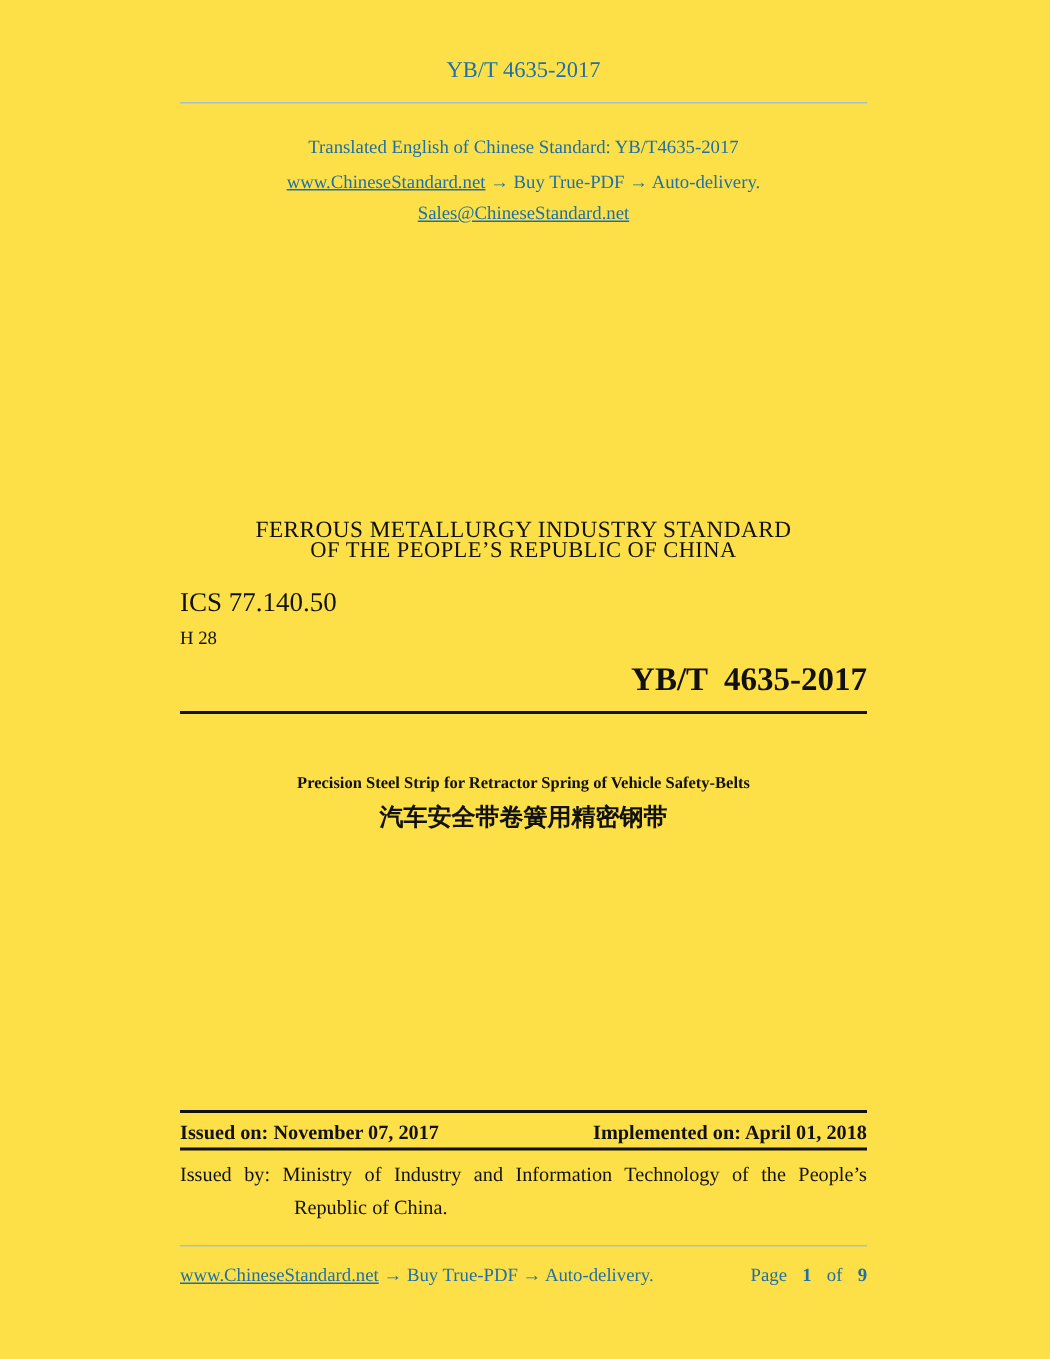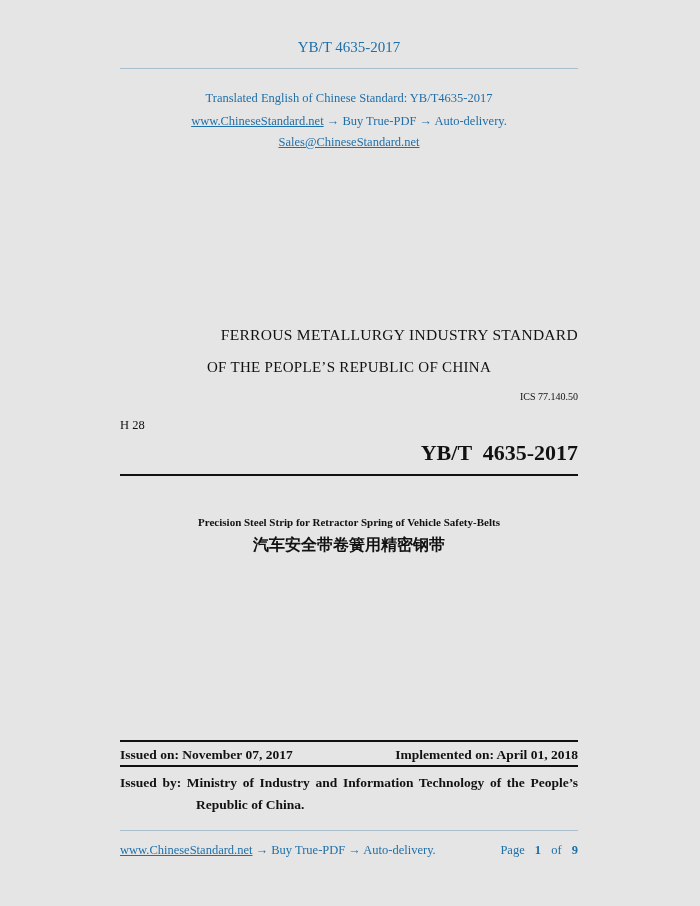--- a/index.html
+++ b/index.html
@@ -5,21 +5,21 @@
   * { margin: 0; padding: 0; box-sizing: border-box; }
   html, body { background: #ffffff; }
   body {
     width: 700px; height: 906px;
     font-family: "Liberation Serif", serif;
     color: #111111;
   }
   .page {
     position: relative;
     width: 700px; height: 906px;
-    background: #e5e5e5;
+    background: #fde047;
     overflow: hidden;
   }
   .abs { position: absolute; left: 120px; width: 458px; }
 
   
   .header-doc-code {
     top: 39px; text-align: center;
     font-size: 15px; color: #1f6fa8;
   }
   .rule-light {
@@ -35,28 +35,28 @@
   .sales-line { top: 135px; }
   .link { text-decoration: underline; color: #1f6fa8; cursor: pointer; }
 
   
   .yb-logo {
     top: 268px; text-align: right;
     font-size: 40px; font-weight: bold; line-height: 44px;
     letter-spacing: 1px;
   }
   .standard-line1 {
-    top: 326px; text-align: right;
+    top: 345px; text-align: center;
     font-size: 15.5px; letter-spacing: 0.3px;
   }
   .standard-line2 {
     top: 359px; text-align: center;
     font-size: 15px; letter-spacing: 0.3px;
   }
-  .ics-code  { top: 391px; font-size: 10px; text-align: right; }
+  .ics-code  { top: 391px; font-size: 18px; }
   .class-code{ top: 418px; font-size: 12.5px; }
   .standard-code {
     top: 440px; text-align: right;
     font-size: 22px; font-weight: bold;
     white-space: pre;
   }
   .rule-black { height: 2px; background: #111111; }
   .divider-rule { top: 474px; }
 
   .title-en {
@@ -70,21 +70,21 @@
   }
 
   
   .issued-rule-top { top: 740px; }
   .issued-row {
     top: 746px; display: flex; justify-content: space-between;
     font-size: 13.5px; font-weight: bold; line-height: 18px;
   }
   .issued-rule-bottom { top: 765px; }
   .issued-by {
-    top: 772px; font-size: 13.5px; font-weight: bold; line-height: 22px;
+    top: 772px; font-size: 13.5px; font-weight: normal; line-height: 22px;
   }
   .issued-by-line1 { text-align: justify; text-align-last: justify; }
   .issued-by-line2 { padding-left: 76px; }
 
   
   .footer-rule { top: 830px; }
   .footer-row {
     top: 842px; display: flex; justify-content: space-between;
     font-size: 12.5px; color: #1f6fa8; line-height: 16px;
   }

